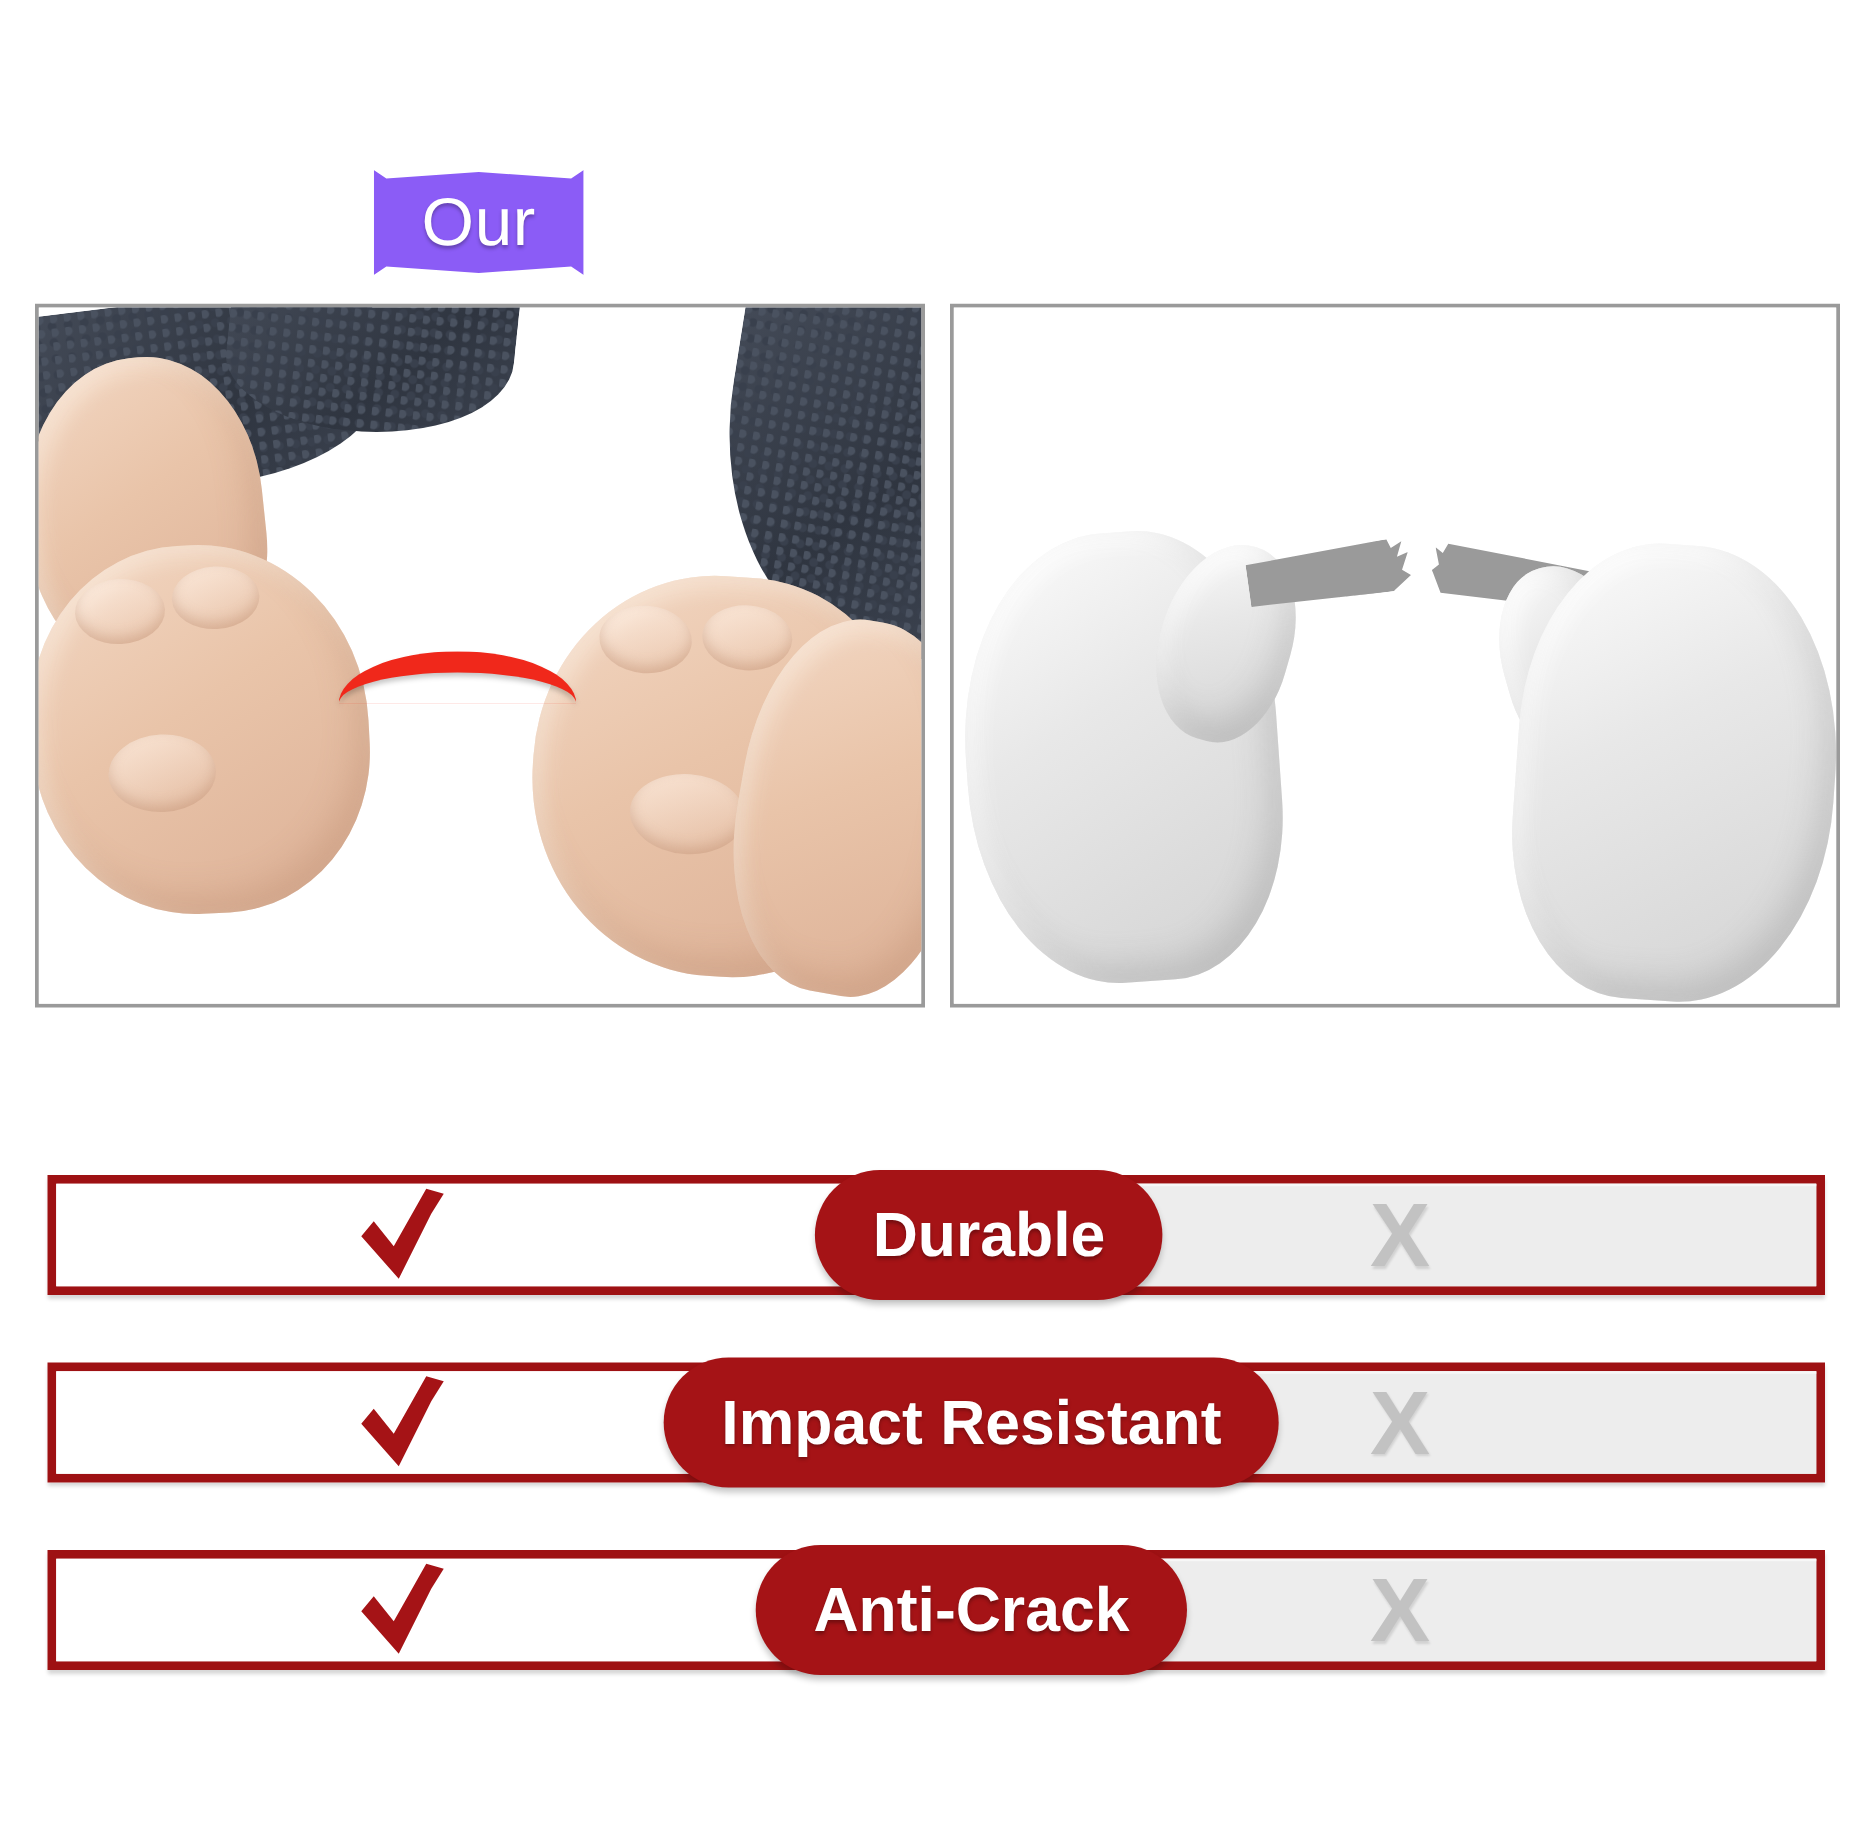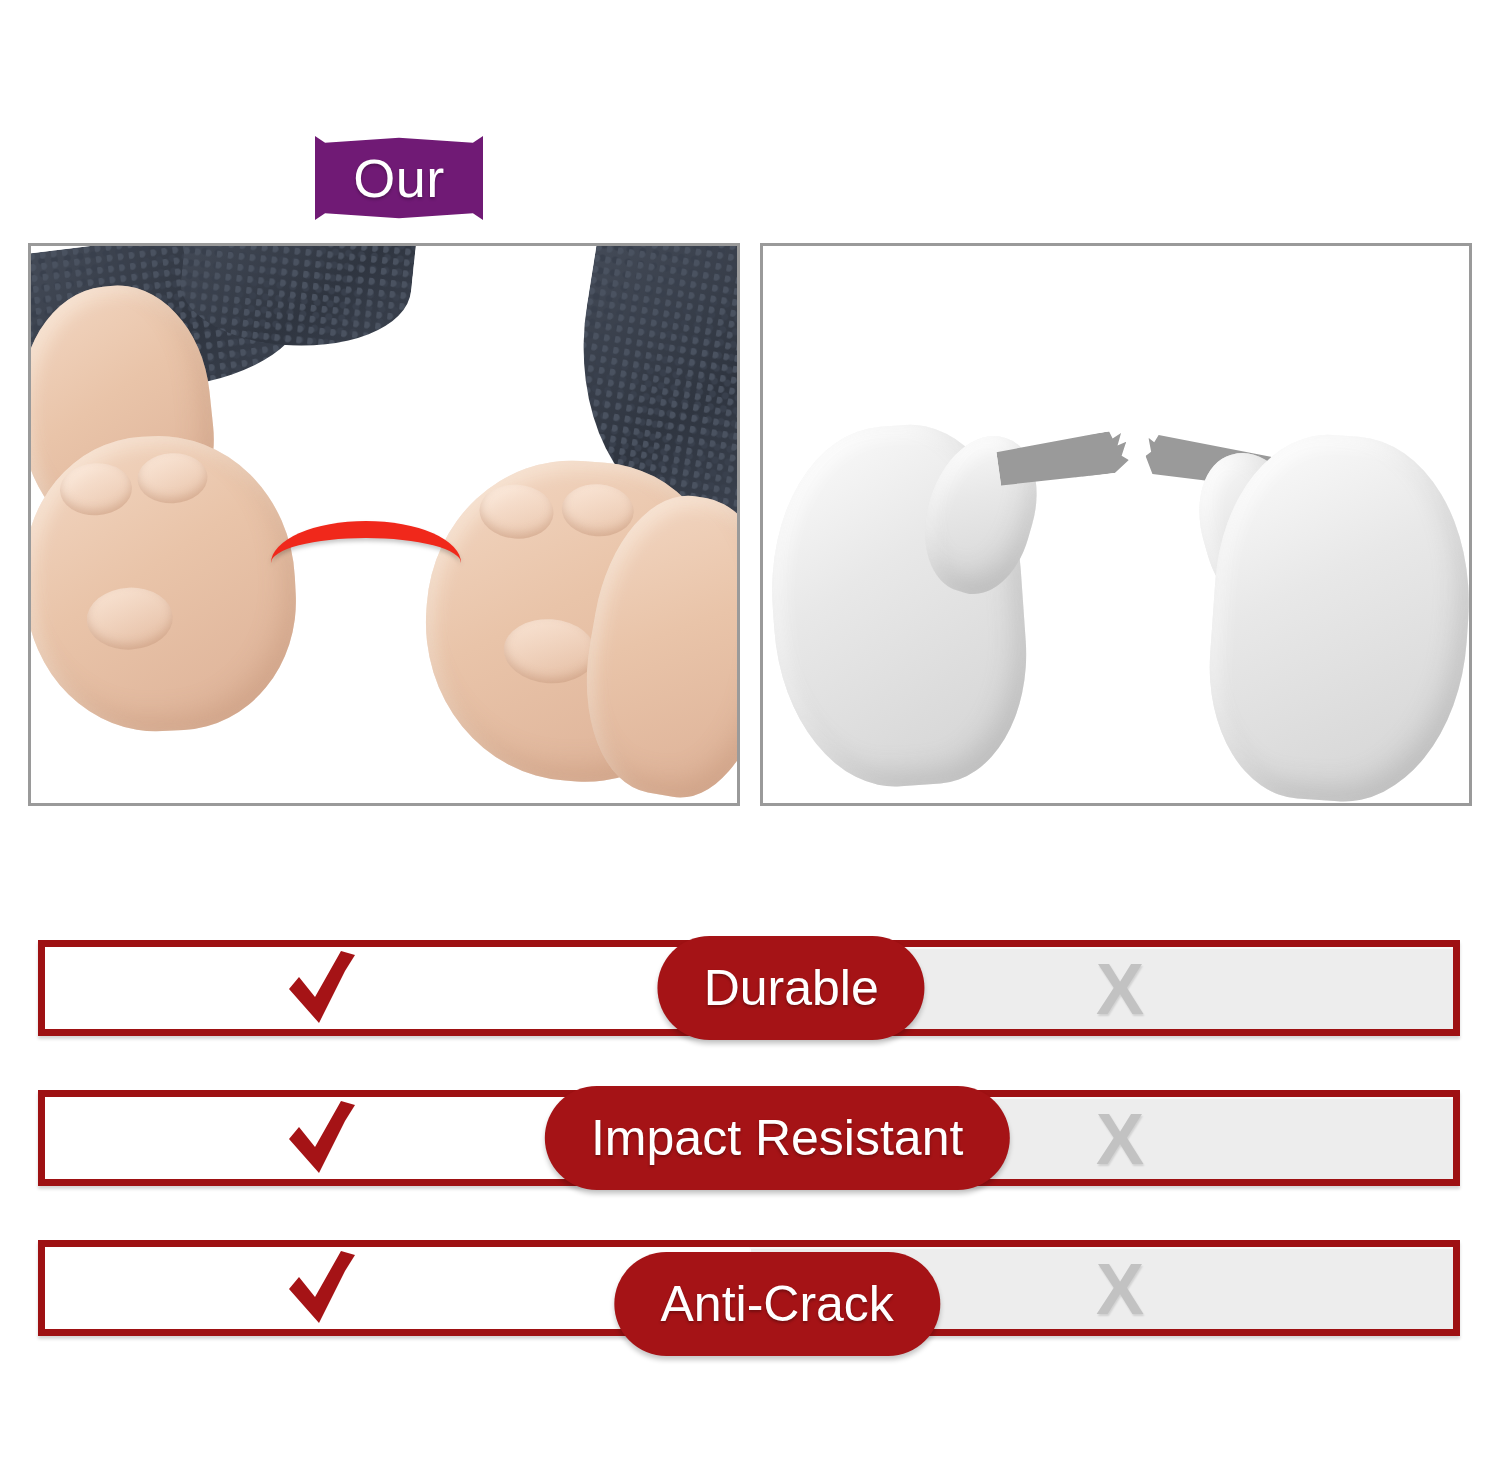--- a/index.html
+++ b/index.html
@@ -21,22 +21,22 @@
     letter-spacing: 0.5px;
     text-shadow: 0 2px 3px rgba(0,0,0,0.28);
     -webkit-clip-path: polygon(
         0% 0%, 6% 8%, 50% 2%, 94% 8%, 100% 0%,
         100% 100%, 94% 92%, 50% 98%, 6% 92%, 0% 100%);
     clip-path: polygon(
         0% 0%, 6% 8%, 50% 2%, 94% 8%, 100% 0%,
         100% 100%, 94% 92%, 50% 98%, 6% 92%, 0% 100%);
   }
   #badge-our {
-    left: 315px; top: 136px; width: 168px; height: 84px;
-    background: #701a75;
+    left: 299px; top: 136px; width: 168px; height: 84px;
+    background: #8b5cf6;
   }
   #badge-others {
     left: 1031px; top: 133px; width: 175px; height: 86px;
     background: #B3B3B3;
   }
 
   
   .photo-frame {
     position: absolute;
     border: 3px solid #9a9a9a;
@@ -170,28 +170,28 @@
     position: absolute;
     top: 50%;
     transform: translate(-50%, -50%);
     height: 104px;
     border-radius: 52px;
     background: #A51316;
     color: #ffffff;
     display: flex; align-items: center; justify-content: center;
     padding: 0 46px;
     font-size: 50px;
-    font-weight: 400;
+    font-weight: 700;
     white-space: nowrap;
     text-shadow: 0 2px 3px rgba(0,0,0,0.3);
     box-shadow: 0 4px 5px rgba(0,0,0,0.22);
   }
   #pill-0 { left: 53%; }
   #pill-1 { left: 52%; }
-  #pill-2 { left: 52%; margin-top: 16px; }
+  #pill-2 { left: 52%; }
 </style>
 </head>
 <body>
 
 <div class="page">
 
   <div class="badge" id="badge-our">
     <span>Our</span>
   </div>
 

